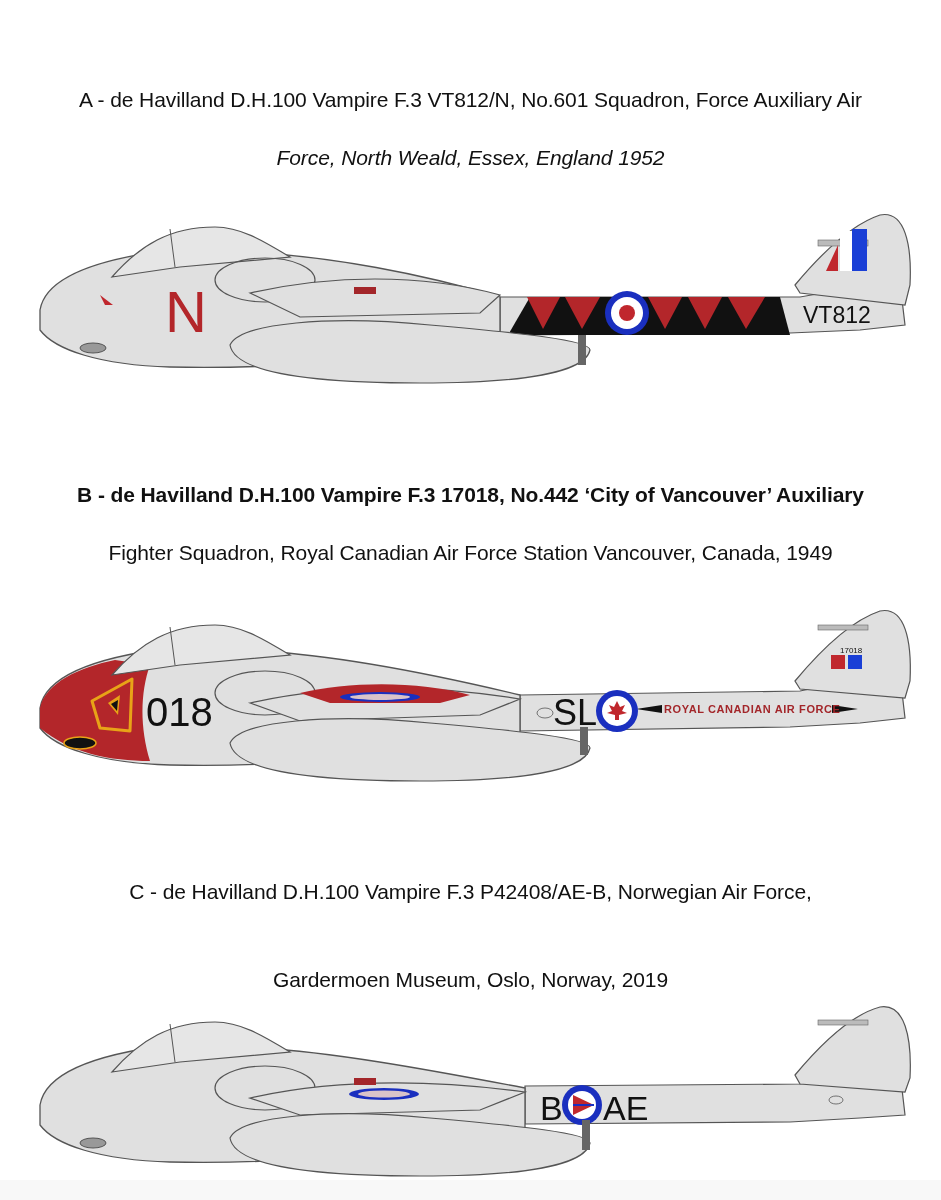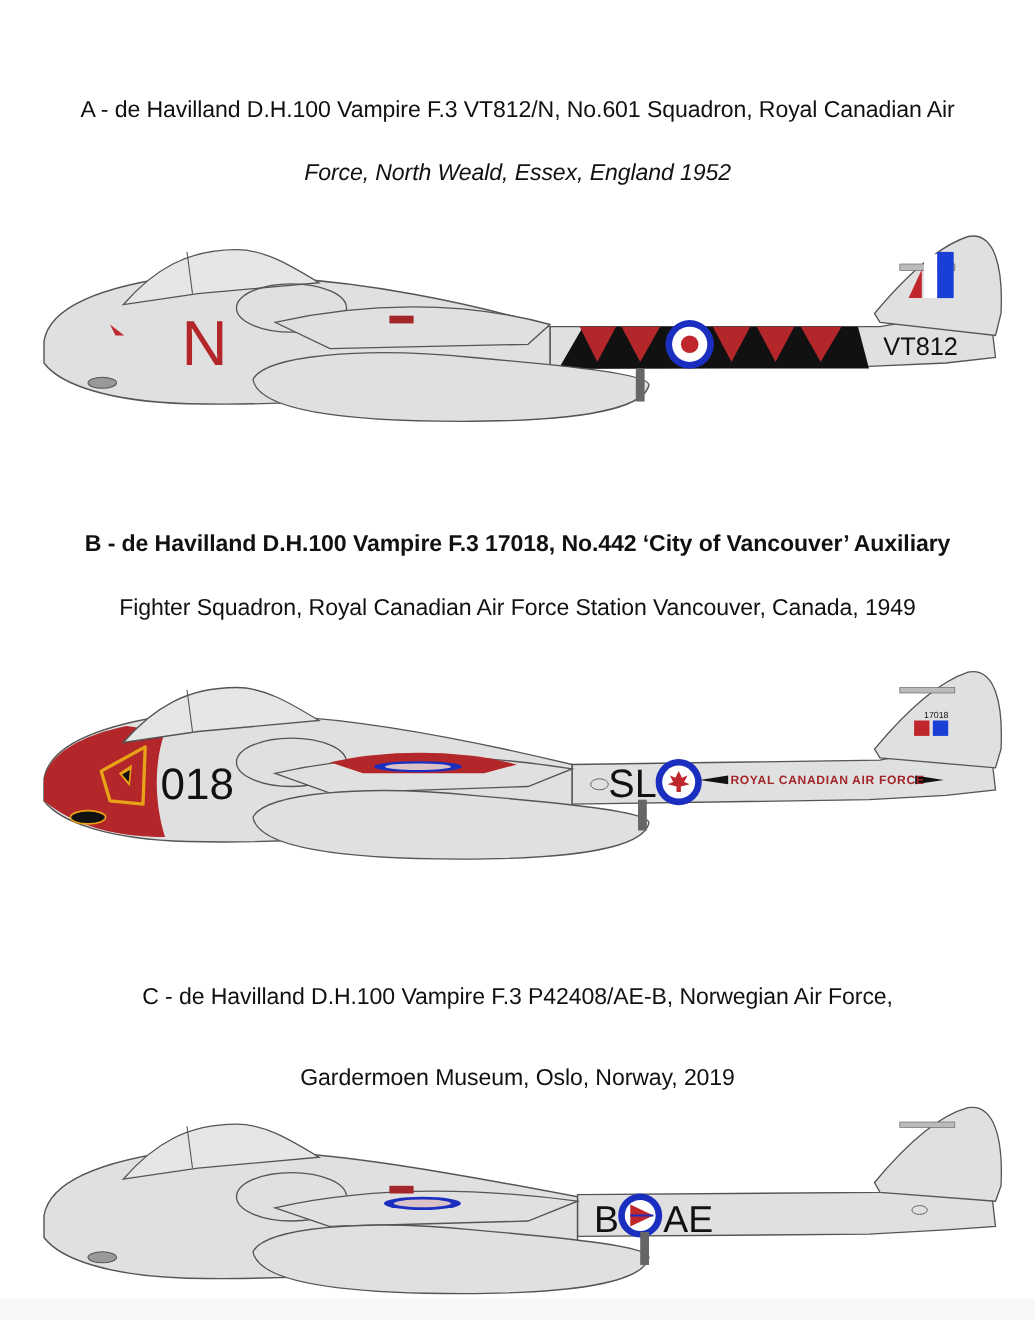--- a/index.html
+++ b/index.html
@@ -5,21 +5,21 @@
   html, body { margin:0; padding:0; background:#ffffff; }
   body { width:941px; height:1200px; position:relative; overflow:hidden; font-family:"Liberation Sans", sans-serif; color:#111; }
   .caption { position:absolute; left:0; width:941px; text-align:center; font-size:21px; line-height:24px; letter-spacing:-0.1px; }
   .plate { position:absolute; left:0; width:941px; }
   svg text { font-family:"Liberation Sans", sans-serif; }
   .bottom-fade { position:absolute; left:0; top:1180px; width:941px; height:20px; background:#f8f8f8; }
 </style>
 </head>
 <body>
 
-<div class="caption" style="top:88px;">A - de Havilland D.H.100 Vampire F.3 VT812/N, No.601 Squadron, Royal Canadian Air</div>
+<div class="caption" style="top:88px;">A - de Havilland D.H.100 Vampire F.3 VT812/N, No.601 Squadron, Force Auxiliary Air</div>
 <div class="caption" style="top:146px;font-style:italic;">Force, North Weald, Essex, England 1952</div>
 
 <svg class="plate" style="top:205px;" width="941" height="195" viewBox="0 0 941 195">
 
   <path d="M500 92 L800 92 L840 85 L900 78 L905 120 L860 125 L790 128 L500 130 Z" fill="#e0e0e0" stroke="#555" stroke-width="1.2"></path>
 
   <path d="M795 80 C820 50 850 20 880 10 C905 5 912 40 910 80 L905 100 L800 88 Z" fill="#e0e0e0" stroke="#555" stroke-width="1.2"></path>
   <rect x="818" y="35" width="50" height="6" fill="#bbb" stroke="#666" stroke-width="0.6"></rect>
 
   <path d="M826 66 L838 40 L838 66 Z" fill="#c0272d"></path>
@@ -97,21 +97,21 @@
   <ellipse cx="265" cy="90" rx="50" ry="22" fill="none" stroke="#555" stroke-width="1.2"></ellipse>
   <path d="M250 100 C330 82 420 80 520 96 L480 112 L300 118 Z" fill="#e0e0e0" stroke="#555" stroke-width="1.2"></path>
   <path d="M300 90 C350 78 420 78 470 92 L440 100 L330 100 Z" fill="#b3262a"></path>
   <ellipse cx="380" cy="94" rx="40" ry="5" fill="#1a2fbf"></ellipse>
   <ellipse cx="380" cy="94" rx="30" ry="3" fill="#d9c3c9"></ellipse>
 
   <path d="M230 140 C240 118 330 110 430 120 C520 128 590 135 590 145 C585 168 520 178 420 178 C320 178 235 170 230 140 Z" fill="#e0e0e0" stroke="#555" stroke-width="1.2"></path>
   <rect x="580" y="124" width="8" height="28" fill="#666"></rect>
 </svg>
 
-<div class="caption" style="top:880px;margin-top:15px;">C - de Havilland D.H.100 Vampire F.3 P42408/AE-B, Norwegian Air Force,</div>
+<div class="caption" style="top:880px;">C - de Havilland D.H.100 Vampire F.3 P42408/AE-B, Norwegian Air Force,</div>
 <div class="caption" style="top:968px;">Gardermoen Museum, Oslo, Norway, 2019</div>
 
 <svg class="plate" style="top:1000px;" width="941" height="185" viewBox="0 0 941 185">
 
   <path d="M525 86 L800 84 L840 78 L900 72 L905 115 L860 118 L790 122 L525 124 Z" fill="#e0e0e0" stroke="#555" stroke-width="1.2"></path>
 
   <path d="M795 75 C820 45 850 15 880 7 C905 3 912 38 910 78 L905 92 L800 84 Z" fill="#e0e0e0" stroke="#555" stroke-width="1.2"></path>
   <rect x="818" y="20" width="50" height="5" fill="#bbb" stroke="#666" stroke-width="0.6"></rect>
   <ellipse cx="836" cy="100" rx="7" ry="4" fill="none" stroke="#555" stroke-width="0.8"></ellipse>
 

